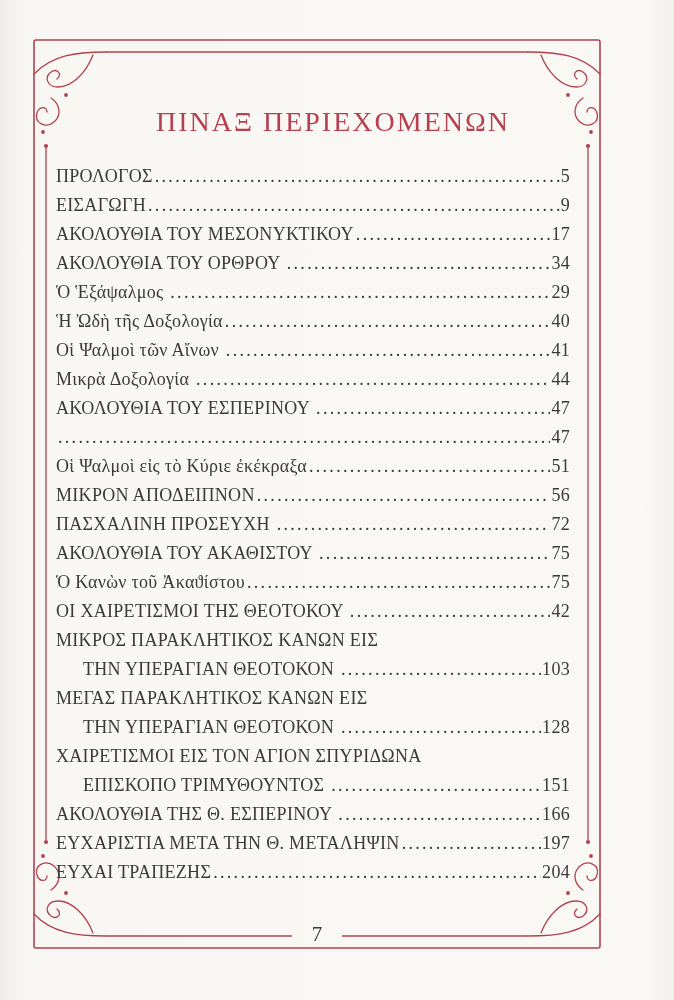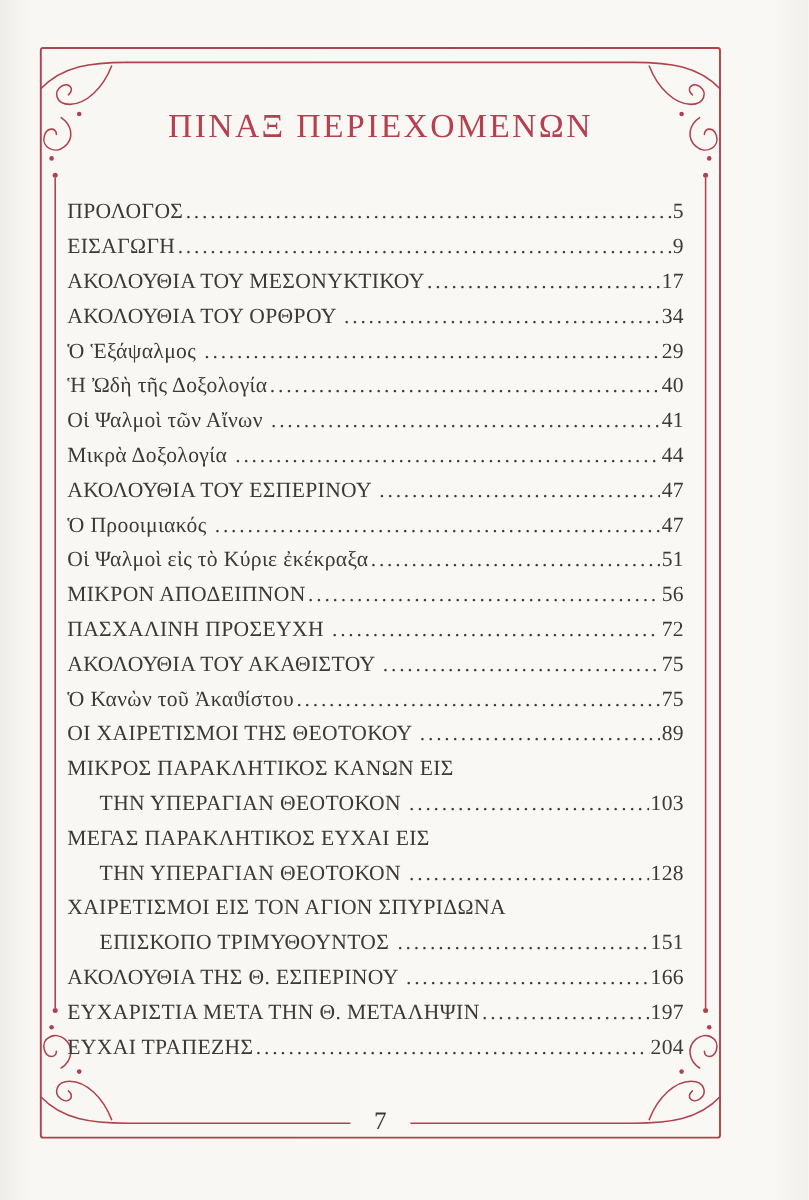--- a/index.html
+++ b/index.html
@@ -16,21 +16,21 @@
   }
   .frame {
     position: absolute; inset: 0;
     width: 674px; height: 1000px;
     color: #b0424e;              
     pointer-events: none;
   }
   .title {
     position: absolute;
     left: 34px; top: 90px; width: 566px;
-    margin: 0;
+    margin: 16px;
     text-align: center;
     font-size: 28px;
     font-weight: normal;
     letter-spacing: 2px;
     color: #b74050;              
   }
   .toc {
     position: absolute;
     left: 56px; top: 166px; width: 514px;
     font-size: 18px;
@@ -159,21 +159,20 @@
       </div>
       <div>
         <div class="toc-line">
           <span class="label">ΑΚΟΛΟΥΘΙΑ ΤΟΥ ΕΣΠΕΡΙΝΟΥ </span>
           <span class="dots"></span>
           <span class="pg">47</span>
         </div>
       </div>
       <div>
         <div class="toc-line">
-          <span class="label">Ὁ Προοιμιακός </span>
           <span class="dots"></span>
           <span class="pg">47</span>
         </div>
       </div>
       <div>
         <div class="toc-line">
           <span class="label">Οἱ Ψαλμοὶ εἰς τὸ Κύριε ἐκέκραξα</span>
           <span class="dots"></span>
           <span class="pg">51</span>
         </div>
@@ -203,36 +202,36 @@
         <div class="toc-line">
           <span class="label">Ὁ Κανὼν τοῦ Ἀκαϑίστου</span>
           <span class="dots"></span>
           <span class="pg">75</span>
         </div>
       </div>
       <div>
         <div class="toc-line">
           <span class="label">ΟΙ ΧΑΙΡΕΤΙΣΜΟΙ ΤΗΣ ΘΕΟΤΟΚΟΥ </span>
           <span class="dots"></span>
-          <span class="pg">89</span>
+          <span class="pg">42</span>
         </div>
       </div>
       <div>
         <div class="toc-line">
           <span class="label">ΜΙΚΡΟΣ ΠΑΡΑΚΛΗΤΙΚΟΣ ΚΑΝΩΝ ΕΙΣ</span>
         </div>
         <div class="toc-line cont">
           <span class="label">ΤΗΝ ΥΠΕΡΑΓΙΑΝ ΘΕΟΤΟΚΟΝ </span>
           <span class="dots"></span>
           <span class="pg">103</span>
         </div>
       </div>
       <div>
         <div class="toc-line">
-          <span class="label">ΜΕΓΑΣ ΠΑΡΑΚΛΗΤΙΚΟΣ ΕΥΧΑΙ ΕΙΣ</span>
+          <span class="label">ΜΕΓΑΣ ΠΑΡΑΚΛΗΤΙΚΟΣ ΚΑΝΩΝ ΕΙΣ</span>
         </div>
         <div class="toc-line cont">
           <span class="label">ΤΗΝ ΥΠΕΡΑΓΙΑΝ ΘΕΟΤΟΚΟΝ </span>
           <span class="dots"></span>
           <span class="pg">128</span>
         </div>
       </div>
       <div>
         <div class="toc-line">
           <span class="label">ΧΑΙΡΕΤΙΣΜΟΙ ΕΙΣ ΤΟΝ ΑΓΙΟΝ ΣΠΥΡΙΔΩΝΑ</span>

